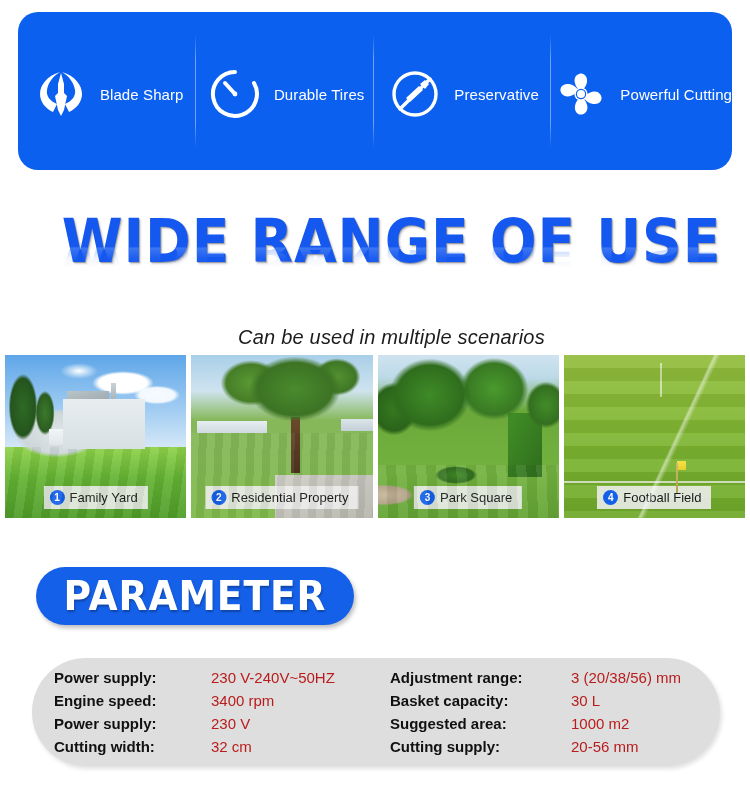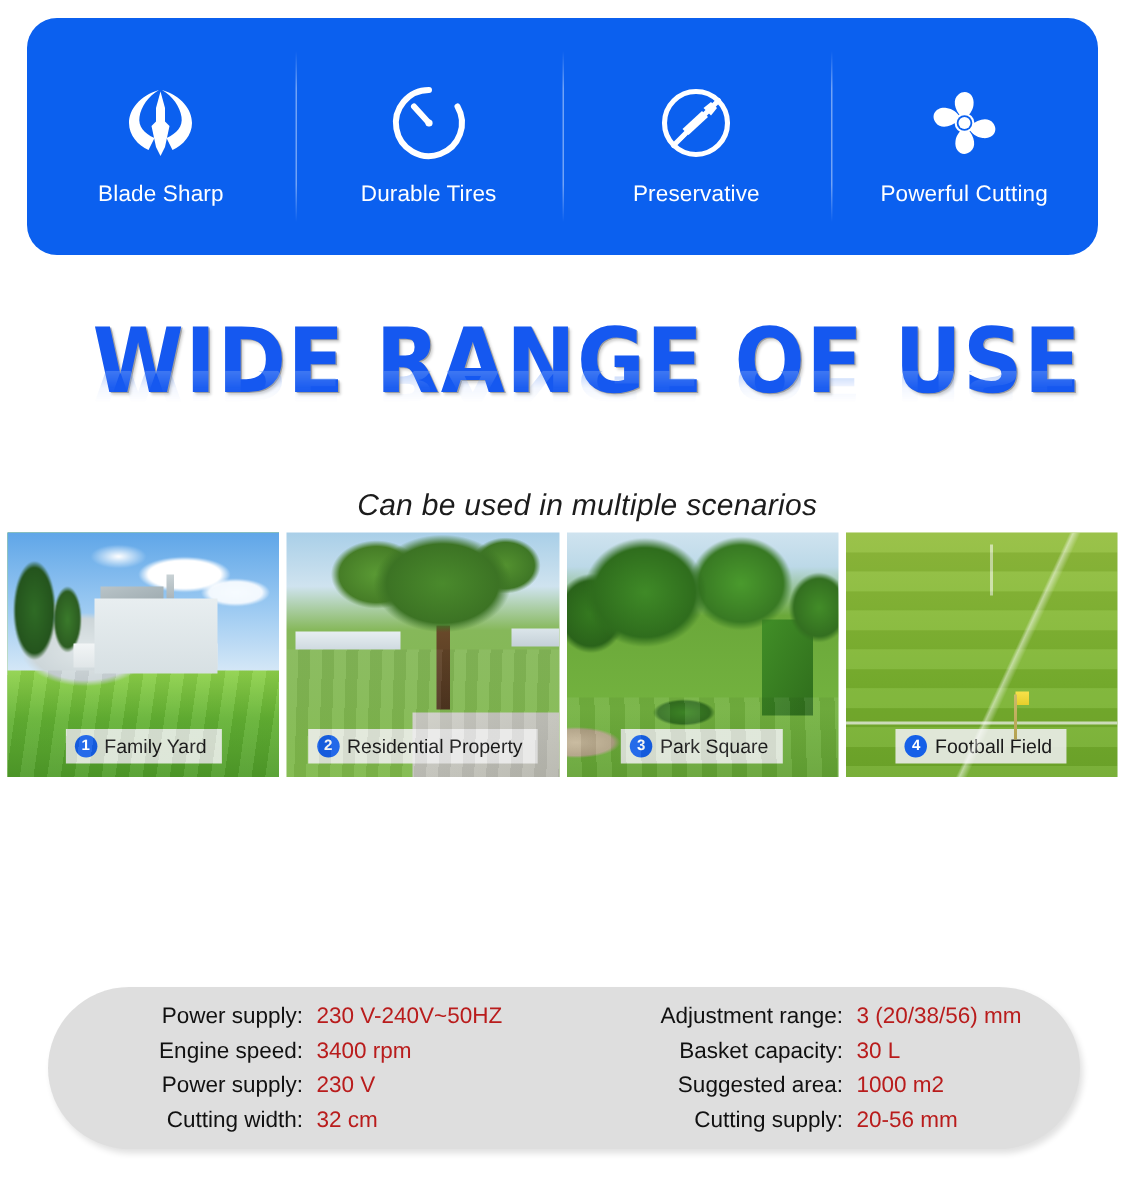--- a/index.html
+++ b/index.html
@@ -29,21 +29,21 @@
     background: #0b60ef;
     border-radius: 20px;
     display: flex;
     align-items: stretch;
   }
 
   .feature-cell {
     flex: 1 1 0;
     position: relative;
     display: flex;
-    flex-direction: column;
+    flex-direction: row;
     align-items: center;
     justify-content: center;
     gap: 8px;
     padding-top: 6px;
   }
 
   .feature-cell + .feature-cell::before {
     content: "";
     position: absolute;
     left: 0;
@@ -336,22 +336,22 @@
 
   .spec-row {
     display: flex;
     align-items: baseline;
     font-size: 15px;
     line-height: 21px;
     color: #111111;
   }
 
   .spec-label {
-    font-weight: normal;
-    text-align: right;
+    font-weight: bold;
+    text-align: left;
     white-space: nowrap;
   }
   .spec-col.left  .spec-label { width: 148px; }
   .spec-col.right .spec-label { width: 172px; }
 
   .spec-value {
     padding-left: 9px;
     white-space: nowrap;
     color: #b91c1c;
   }
@@ -448,20 +448,23 @@
 
     <div class="photo ph4">
       <div class="photo-caption">
         <span class="caption-num">4</span>
         <span>Football Field</span>
       </div>
     </div>
 
   </div>
 
+  <div class="param-banner">
+    <span class="param-banner-text">PARAMETER</span>
+  </div>
 
   <div class="spec-panel">
 
     <div class="spec-col left">
       <div class="spec-row">
         <span class="spec-label">Power supply:</span>
         <span class="spec-value">230 V-240V~50HZ</span>
       </div>
       <div class="spec-row">
         <span class="spec-label">Engine speed:</span>

